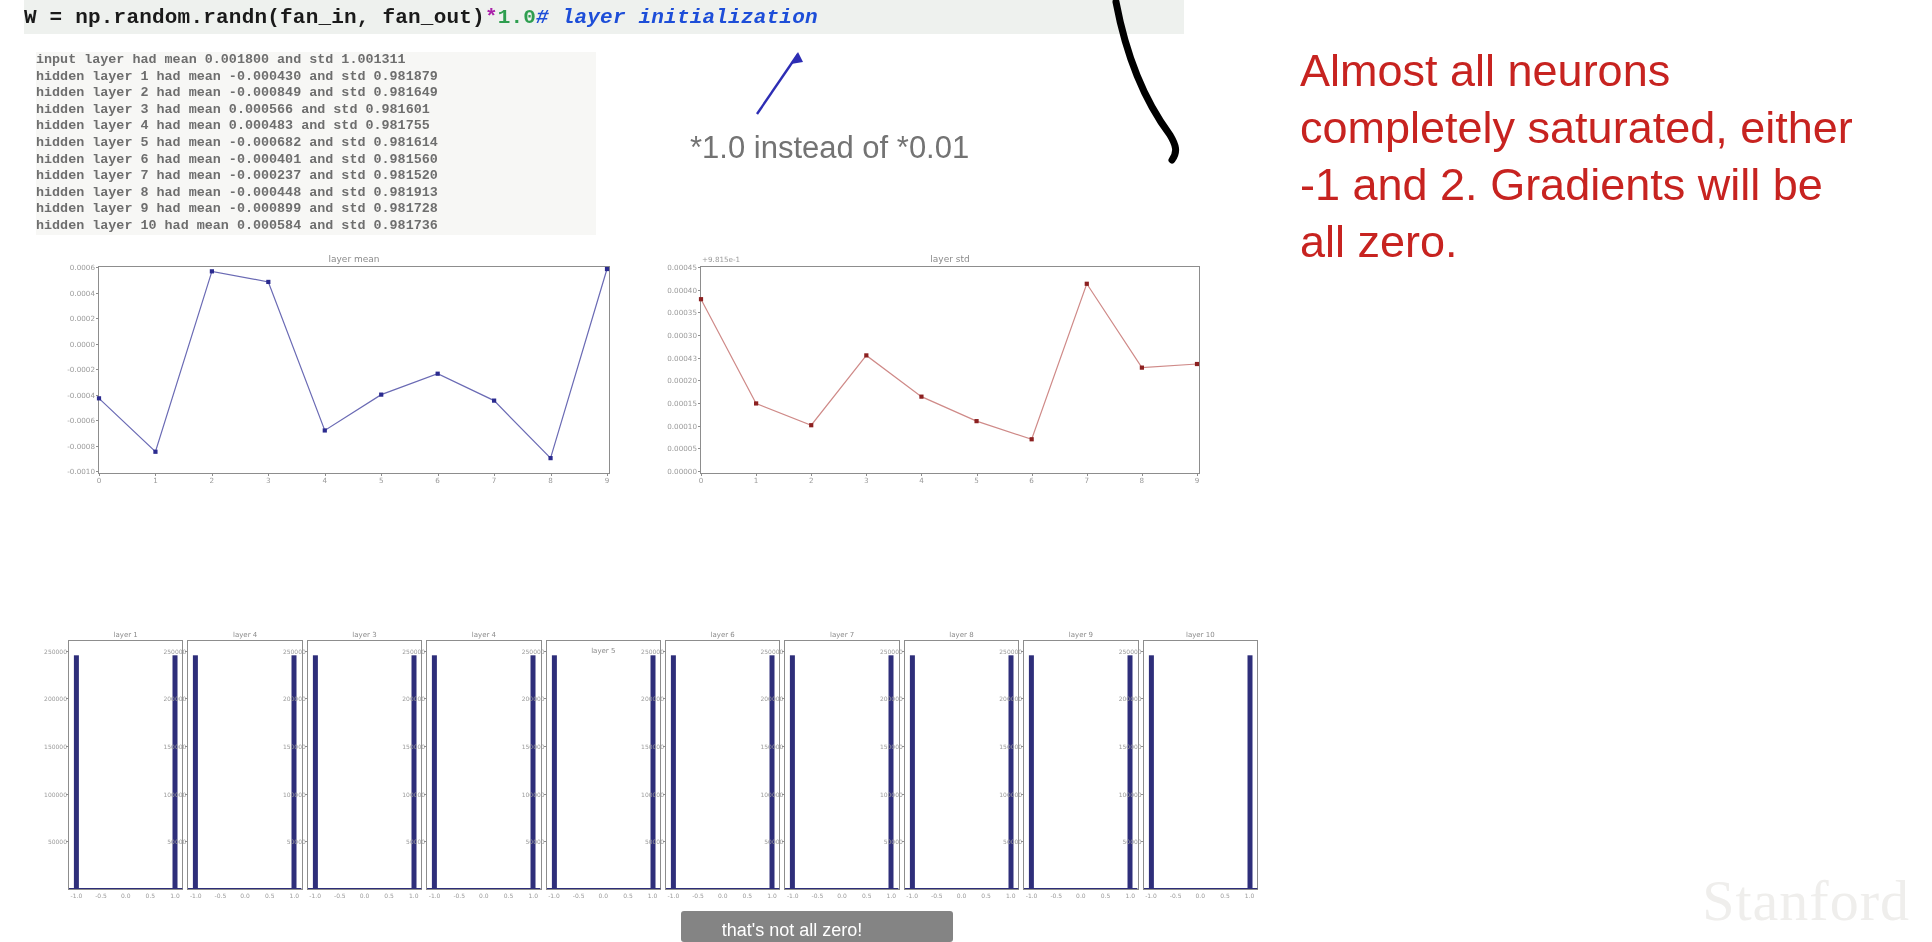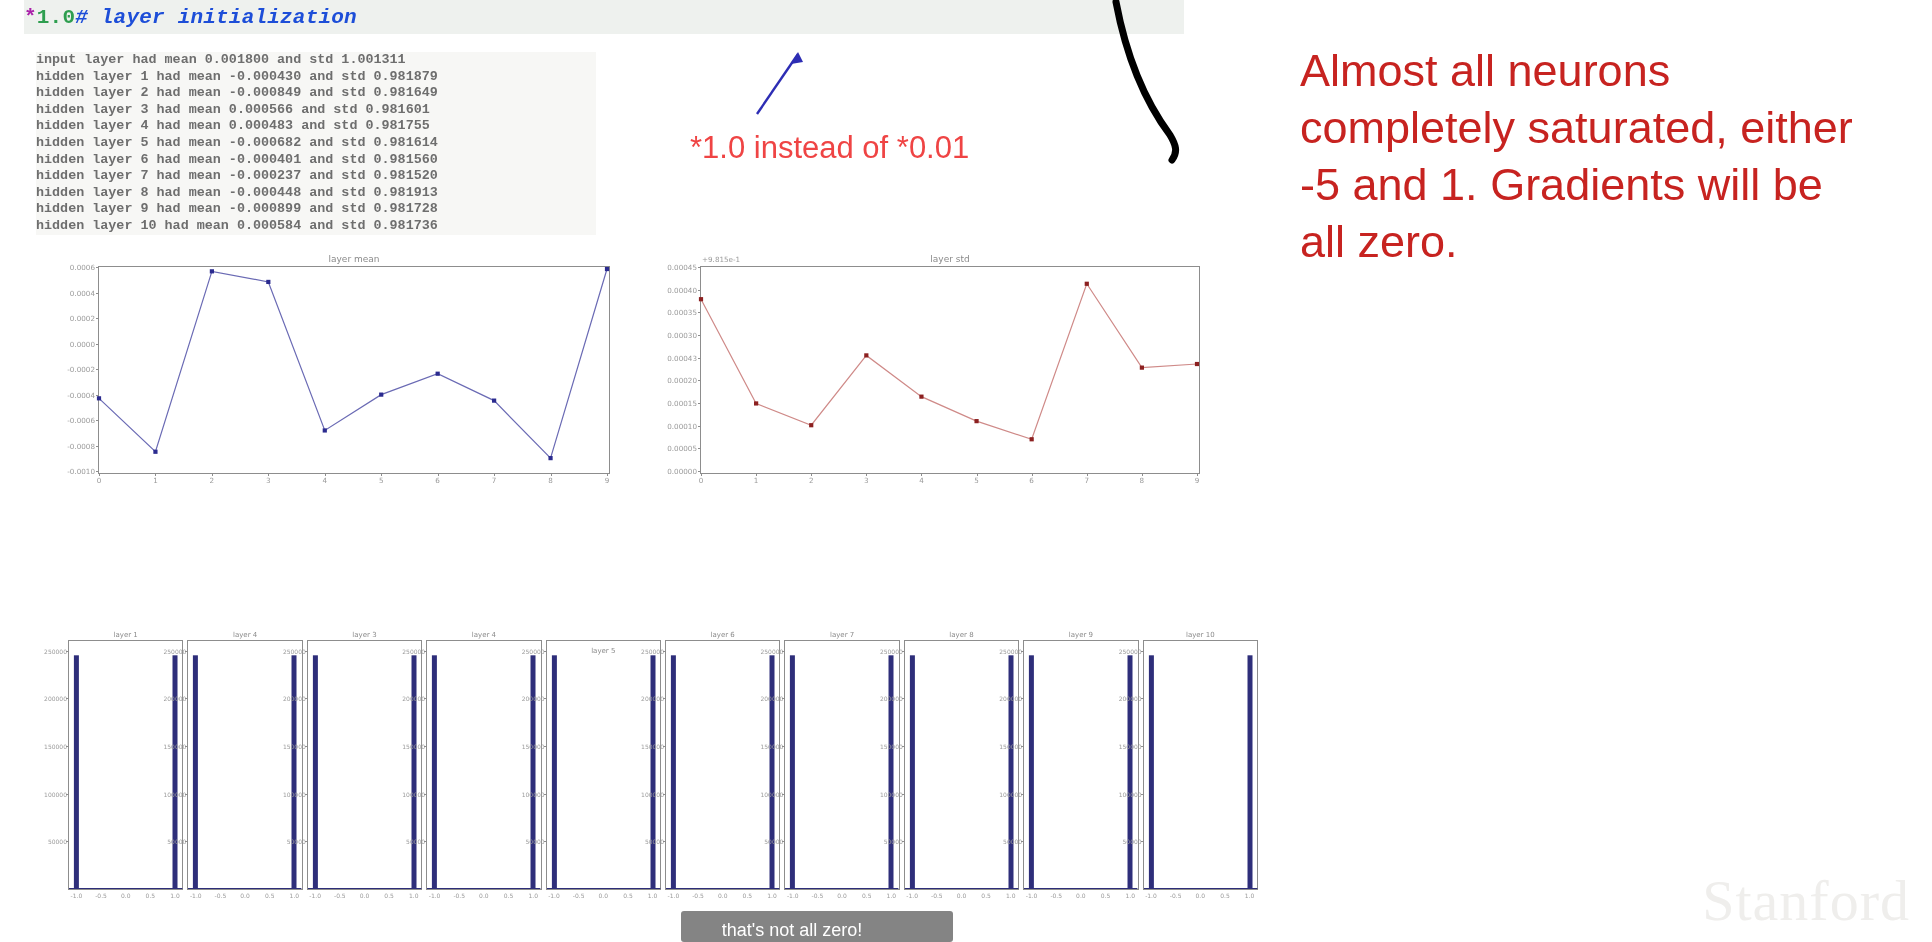--- a/index.html
+++ b/index.html
@@ -34,21 +34,21 @@
   .ytick{position:absolute;right:100%;margin-right:4px;transform:translateY(-50%);
     font-size:7.2px;color:#9a9a9a;white-space:nowrap;font-family:"DejaVu Sans",sans-serif;}
   .xtick{position:absolute;top:100%;margin-top:3px;transform:translateX(-50%);
     font-size:7.2px;color:#9a9a9a;white-space:nowrap;font-family:"DejaVu Sans",sans-serif;}
   .tickmark-y{position:absolute;left:-3px;width:3px;height:1px;background:#8d8d8d;}
   .tickmark-x{position:absolute;top:100%;width:1px;height:3px;background:#8d8d8d;}
   .offlabel{position:absolute;font-size:7.2px;color:#9a9a9a;font-family:"DejaVu Sans",sans-serif;}
 
   
   .blue-note{
-    position:absolute;color:#ef4444;font-size:31px;font-weight:500;
+    position:absolute;color:#737373;font-size:31px;font-weight:500;
     font-family:"Liberation Sans",sans-serif;white-space:nowrap;
   }
   .red-note{
     position:absolute;color:#c72320;font-size:45px;line-height:57px;
     font-family:"Liberation Sans",sans-serif;
   }
   .stanford{
     position:absolute;right:22px;bottom:8px;color:#efeeec;font-size:58px;
     font-family:"Liberation Serif",serif;letter-spacing:1px;
   }
@@ -60,20 +60,21 @@
     position:absolute;left:681px;top:920px;width:222px;text-align:center;
     color:#ffffff;font-size:18px;white-space:nowrap;overflow:hidden;
     font-family:"Liberation Sans",sans-serif;
   }
   svg{overflow:visible;}
 </style>
 </head>
 <body>
 
 <div class="code-bar">
+  <span>W = np.random.randn(fan_in, fan_out) </span>
     <span class="op">*</span>
     <span class="num"> 1.0 </span>
     <span class="cm"># layer initialization</span>
 </div>
 
 <div class="stdout" id="stdout"><div>input layer had mean 0.001800 and std 1.001311</div><div>hidden layer 1 had mean -0.000430 and std 0.981879</div><div>hidden layer 2 had mean -0.000849 and std 0.981649</div><div>hidden layer 3 had mean 0.000566 and std 0.981601</div><div>hidden layer 4 had mean 0.000483 and std 0.981755</div><div>hidden layer 5 had mean -0.000682 and std 0.981614</div><div>hidden layer 6 had mean -0.000401 and std 0.981560</div><div>hidden layer 7 had mean -0.000237 and std 0.981520</div><div>hidden layer 8 had mean -0.000448 and std 0.981913</div><div>hidden layer 9 had mean -0.000899 and std 0.981728</div><div>hidden layer 10 had mean 0.000584 and std 0.981736</div></div>
 
 <div class="plot" id="plot-mean" style="left:98px;top:256px;width:512px;height:240px;">
   <div class="ptitle">layer mean</div>
   <div class="axisbox" id="ax-mean" style="left:0;top:10px;right:0;bottom:22px;">
@@ -428,18 +429,18 @@
 
 <svg style="position:absolute;left:735px;top:48px;width:90px;height:80px;">
   <line x1="63" y1="6" x2="22" y2="66" stroke="#2d2db4" stroke-width="2.4"></line>
   <polygon points="63,4 56,16 68,14" fill="#2d2db4"></polygon>
 </svg>
 
 <svg style="position:absolute;left:1110px;top:0px;width:70px;height:190px;">
   <path d="M6,2 C 16,55 34,100 60,135 C 66,145 68,152 62,160" stroke="#000000" stroke-width="7" fill="none" stroke-linecap="round"></path>
 </svg>
 
-<div class="red-note" style="left:1300px;top:42px;width:580px;">Almost all neurons completely saturated, either -5 and 1. Gradients will be all zero.</div>
+<div class="red-note" style="left:1300px;top:42px;width:580px;">Almost all neurons completely saturated, either -1 and 2. Gradients will be all zero.</div>
 
 <div class="stanford">Stanford</div>
 
 <div class="caption-bar"></div>
 <div class="caption-txt">that's not all zero!</div>
 
 </body></html>

